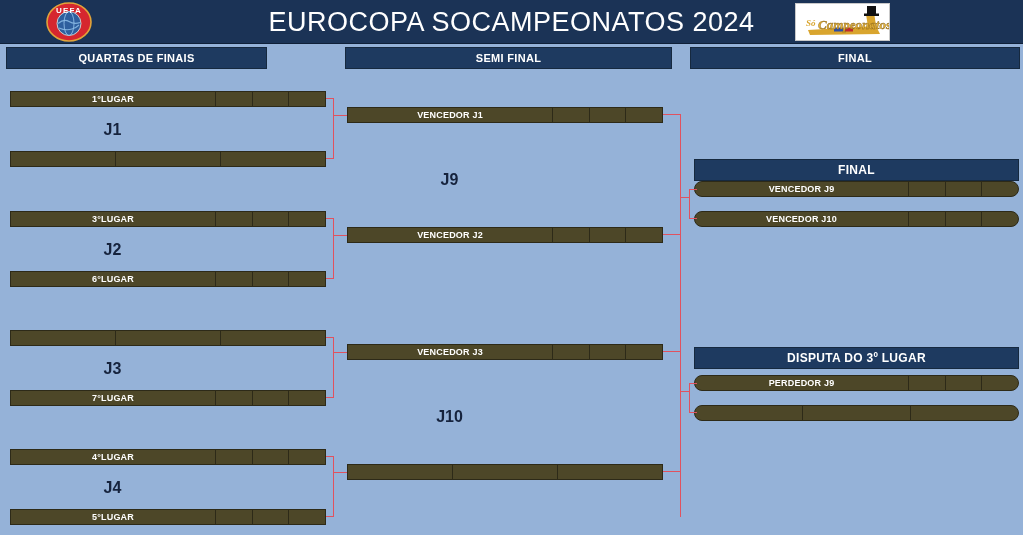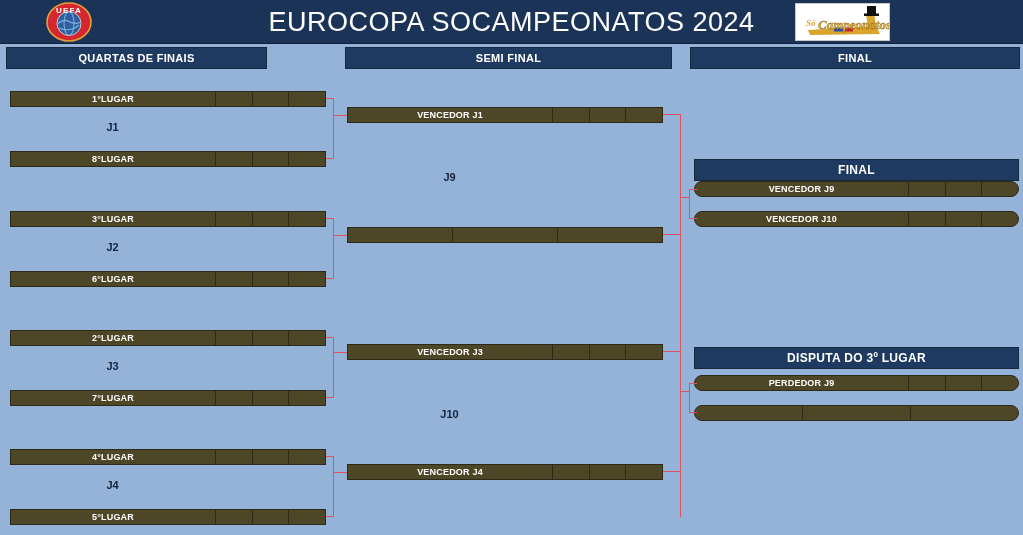--- a/index.html
+++ b/index.html
@@ -73,21 +73,21 @@
   
   .bar.w316{width:316px;}
   .bar.w316 .nm{flex-basis:205px;}
   
   .bar.w325{width:325px;border-radius:8px;}
   .bar.w325 .nm{flex-basis:214px;}
 
   
   .jlab{
     position:absolute;
-    color:#16233d;font-size:11px;font-weight:bold;
+    color:#16233d;font-size:16px;font-weight:bold;
     text-align:center;
   }
 
   
   .sec-head{
     position:absolute;height:22px;
     background:#1e3a60;border:1px solid #16293f;box-sizing:border-box;
     color:#ffffff;font-size:12px;font-weight:bold;
     line-height:20px;text-align:center;letter-spacing:.3px;
   }
@@ -135,42 +135,40 @@
 <div class="round-head" id="head-fi">FINAL</div>
 
 <div class="bar w316" style="left:10px;top:91px">
   <div class="nm">1°LUGAR</div>
   <div class="sc"></div>
   <div class="sc"></div>
   <div class="sc"></div>
 </div>
 <div class="jlab" style="left:10px;top:121px;width:205px">J1</div>
 <div class="bar w316" style="left:10px;top:151px">
-  <div class="nm">8°LUGAR</div>
   <div class="sc"></div>
   <div class="sc"></div>
   <div class="sc"></div>
 </div>
 
 <div class="bar w316" style="left:10px;top:211px">
   <div class="nm">3°LUGAR</div>
   <div class="sc"></div>
   <div class="sc"></div>
   <div class="sc"></div>
 </div>
 <div class="jlab" style="left:10px;top:241px;width:205px">J2</div>
 <div class="bar w316" style="left:10px;top:271px">
   <div class="nm">6°LUGAR</div>
   <div class="sc"></div>
   <div class="sc"></div>
   <div class="sc"></div>
 </div>
 
 <div class="bar w316" style="left:10px;top:330px">
-  <div class="nm">2°LUGAR</div>
   <div class="sc"></div>
   <div class="sc"></div>
   <div class="sc"></div>
 </div>
 <div class="jlab" style="left:10px;top:360px;width:205px">J3</div>
 <div class="bar w316" style="left:10px;top:390px">
   <div class="nm">7°LUGAR</div>
   <div class="sc"></div>
   <div class="sc"></div>
   <div class="sc"></div>
@@ -191,34 +189,34 @@
 </div>
 
 <div class="bar w316" style="left:347px;top:107px">
   <div class="nm">VENCEDOR J1</div>
   <div class="sc"></div>
   <div class="sc"></div>
   <div class="sc"></div>
 </div>
 <div class="jlab" style="left:347px;top:171px;width:205px">J9</div>
 <div class="bar w316" style="left:347px;top:227px">
+  <div class="nm">VENCEDOR J2</div>
   <div class="sc"></div>
   <div class="sc"></div>
   <div class="sc"></div>
 </div>
 
 <div class="bar w316" style="left:347px;top:344px">
   <div class="nm">VENCEDOR J3</div>
   <div class="sc"></div>
   <div class="sc"></div>
   <div class="sc"></div>
 </div>
 <div class="jlab" style="left:347px;top:408px;width:205px">J10</div>
 <div class="bar w316" style="left:347px;top:464px">
-  <div class="nm">VENCEDOR J4</div>
   <div class="sc"></div>
   <div class="sc"></div>
   <div class="sc"></div>
 </div>
 
 <div class="sec-head" style="left:694px;top:159px;width:325px">FINAL</div>
 <div class="bar w325" style="left:694px;top:181px">
   <div class="nm">VENCEDOR J9</div>
   <div class="sc"></div>
   <div class="sc"></div>

